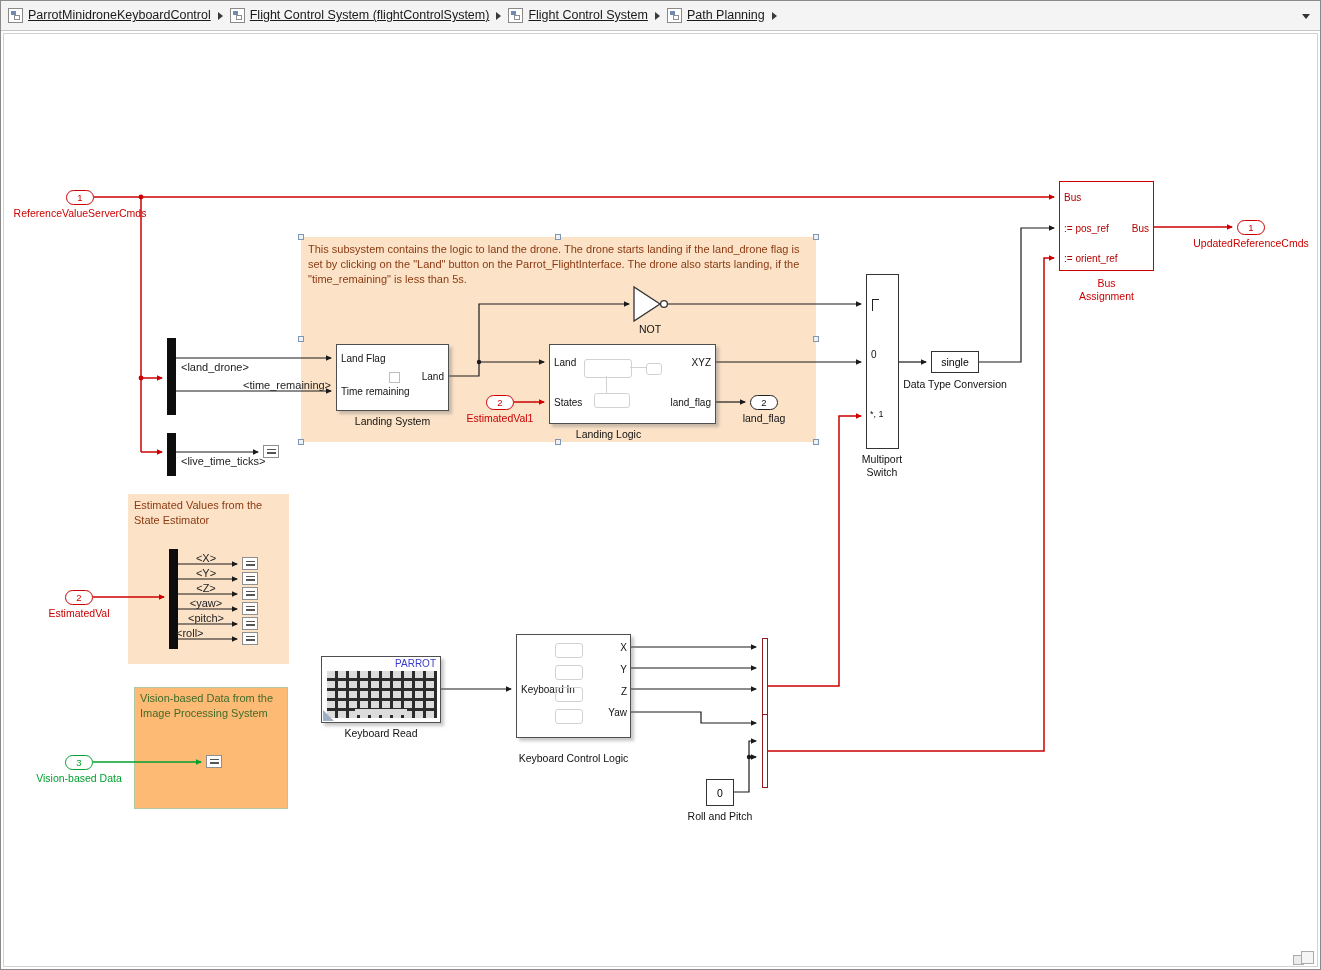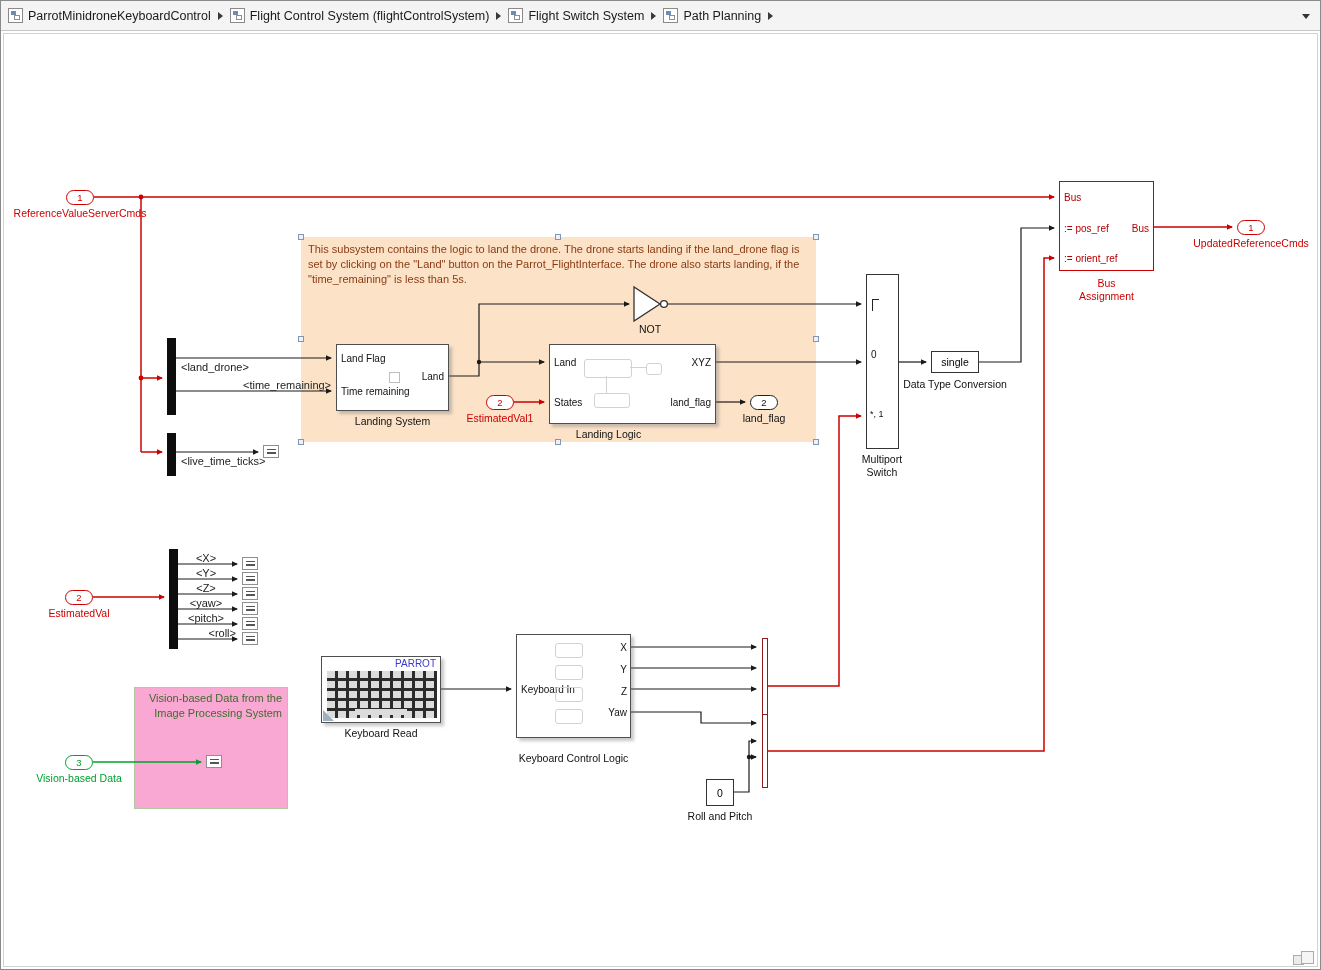--- a/index.html
+++ b/index.html
@@ -3,38 +3,38 @@
 <meta charset="utf-8">
 <style>
   html,body{margin:0;padding:0;background:#ddd;}
   .page{position:relative;width:1321px;height:970px;background:#fff;border:1px solid #8a8a8a;
         box-sizing:border-box;font-family:"Liberation Sans",sans-serif;overflow:hidden;}
 
   
   .breadcrumb{position:absolute;left:0;top:0;width:100%;height:30px;background:#f4f4f4;
               border-bottom:1px solid #c6c6c6;display:flex;align-items:center;padding-left:7px;
               box-sizing:border-box;z-index:10;font-size:12.5px;color:#1a1a1a;}
-  .crumb{display:flex;align-items:flex-end;}
+  .crumb{display:flex;align-items:flex-start;text-decoration:underline;}
   .bc-icon{position:relative;width:15px;height:15px;border:1px solid #8a8a8a;background:#fff;
            margin-right:5px;box-sizing:border-box;flex:0 0 auto;}
   .bc-icon::before{content:"";position:absolute;left:2px;top:2px;width:5px;height:4px;background:#6f8cb0;}
   .bc-icon::after{content:"";position:absolute;right:2px;bottom:2px;width:4px;height:3px;border:1px solid #8f8f8f;}
   .sep{width:0;height:0;border-left:5px solid #3a3a3a;border-top:4px solid transparent;
        border-bottom:4px solid transparent;margin:0 7px;}
   .bc-caret{position:absolute;right:10px;top:13px;width:0;height:0;border-top:5px solid #333;
             border-left:4px solid transparent;border-right:4px solid transparent;}
 
   
   .canvas{position:absolute;left:0;top:0;width:1321px;height:970px;background:#fff;}
   .canvas-frame{position:absolute;left:2px;top:32px;width:1315px;height:934px;border:1px solid #d2d2d2;
                 box-sizing:border-box;pointer-events:none;}
 
   .abs{position:absolute;box-sizing:border-box;}
   .ann-orange{background:#fce3c8;z-index:1;}
-  .ann-green{background:#f9a8d4;border:1px solid #b3c8a1;z-index:1;text-align:right;}
+  .ann-green{background:#fdba74;border:1px solid #b3c8a1;z-index:1;}
   .note{position:absolute;font-size:11px;line-height:1.35;color:#8b3a12;}
   .note.green-note{color:#3f6b2a;}
   .hdl{position:absolute;width:6px;height:6px;background:#eef2f7;border:1px solid #7e97b5;
        box-sizing:border-box;z-index:2;}
 
   .wires{position:absolute;left:0;top:0;z-index:2;pointer-events:none;}
 
   .block{position:absolute;background:#fff;border:1px solid #4f4f4f;box-sizing:border-box;z-index:3;}
   .shadow{box-shadow:3px 3px 3px rgba(110,110,110,0.38);}
   .red-block{border:1px solid #cc0000;}
@@ -94,20 +94,23 @@
     </div>
     <div class="hdl" style="left:297px;top:233px;"></div>
     <div class="hdl" style="left:554px;top:233px;"></div>
     <div class="hdl" style="left:812px;top:233px;"></div>
     <div class="hdl" style="left:297px;top:335px;"></div>
     <div class="hdl" style="left:812px;top:335px;"></div>
     <div class="hdl" style="left:297px;top:438px;"></div>
     <div class="hdl" style="left:554px;top:438px;"></div>
     <div class="hdl" style="left:812px;top:438px;"></div>
 
+    <div class="ann-orange abs" style="left:127px;top:493px;width:161px;height:170px;">
+      <div class="note" style="left:6px;top:4px;width:148px;">Estimated Values from the State Estimator</div>
+    </div>
 
     <div class="ann-green abs" style="left:133px;top:686px;width:154px;height:122px;">
       <div class="note green-note" style="left:5px;top:3px;width:142px;">Vision-based Data from the Image Processing System</div>
     </div>
 
     <svg class="wires" width="1321" height="970" viewBox="0 0 1321 970">
       <defs>
         <marker id="ab" markerWidth="8" markerHeight="8" refX="5.5" refY="3" orient="auto" markerUnits="userSpaceOnUse">
           <path d="M0,0 L6.5,3 L0,6 Z" fill="#1a1a1a"></path>
           </marker>
@@ -177,21 +180,21 @@
     <div class="busbar" style="left:168px;top:548px;height:100px;"></div>
 
     <span class="sig" style="left:180px;top:360px;">&lt;land_drone&gt;</span>
     <span class="sig" style="left:242px;top:378px;">&lt;time_remaining&gt;</span>
     <span class="sig" style="left:180px;top:454px;">&lt;live_time_ticks&gt;</span>
     <span class="sig" style="left:175px;top:551px;width:60px;text-align:center;">&lt;X&gt;</span>
     <span class="sig" style="left:175px;top:566px;width:60px;text-align:center;">&lt;Y&gt;</span>
     <span class="sig" style="left:175px;top:581px;width:60px;text-align:center;">&lt;Z&gt;</span>
     <span class="sig" style="left:175px;top:596px;width:60px;text-align:center;">&lt;yaw&gt;</span>
     <span class="sig" style="left:175px;top:611px;width:60px;text-align:center;">&lt;pitch&gt;</span>
-    <span class="sig" style="left:175px;top:626px;width:60px;text-align:right;">&lt;roll&gt;</span>
+    <span class="sig" style="left:175px;top:626px;width:60px;text-align:left;">&lt;roll&gt;</span>
 
     <div class="term" style="left:262px;top:444px;"></div>
     <div class="term" style="left:241px;top:556px;"></div>
     <div class="term" style="left:241px;top:571px;"></div>
     <div class="term" style="left:241px;top:586px;"></div>
     <div class="term" style="left:241px;top:601px;"></div>
     <div class="term" style="left:241px;top:616px;"></div>
     <div class="term" style="left:241px;top:631px;"></div>
     <div class="term" style="left:205px;top:754px;"></div>
 
@@ -307,21 +310,21 @@
       <span>ParrotMinidroneKeyboardControl</span>
     </div>
     <span class="sep"></span>
     <div class="crumb">
       <span class="bc-icon"></span>
       <span>Flight Control System (flightControlSystem)</span>
     </div>
     <span class="sep"></span>
     <div class="crumb">
       <span class="bc-icon"></span>
-      <span>Flight Switch System</span>
+      <span>Flight Control System</span>
     </div>
     <span class="sep"></span>
     <div class="crumb">
       <span class="bc-icon"></span>
       <span>Path Planning</span>
     </div>
     <span class="sep"></span>
     <span class="bc-caret"></span>
   </div>
 

